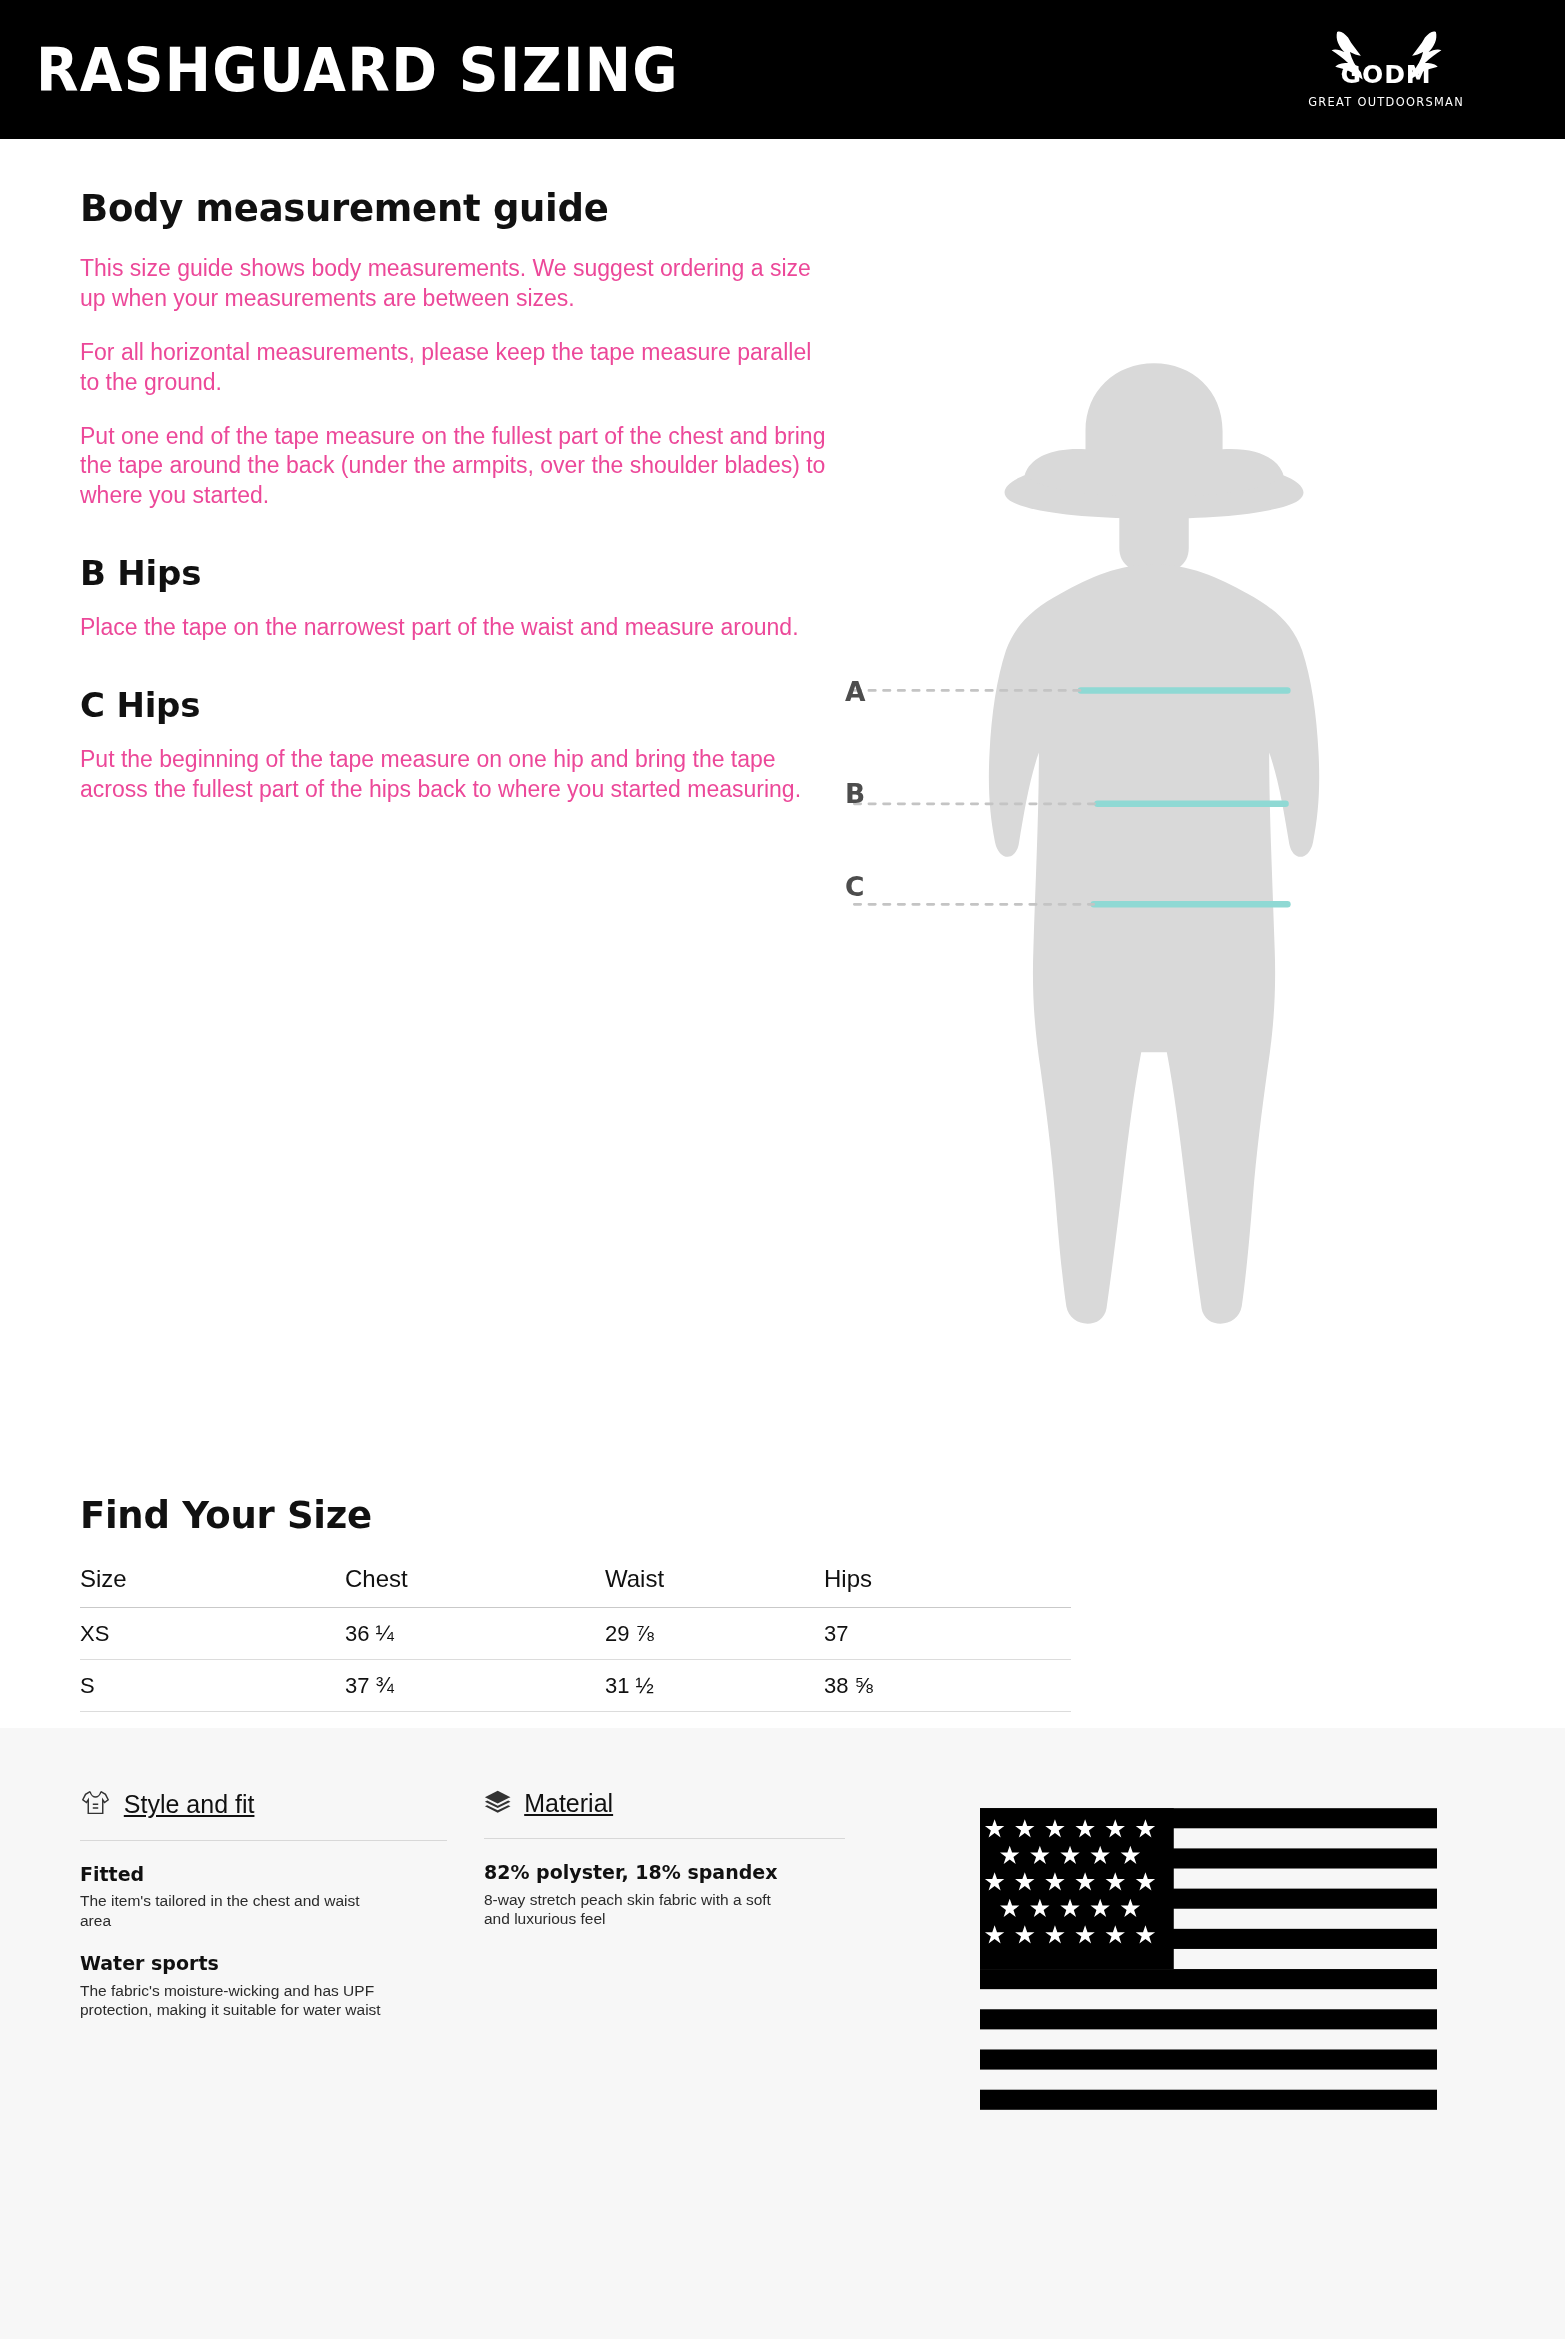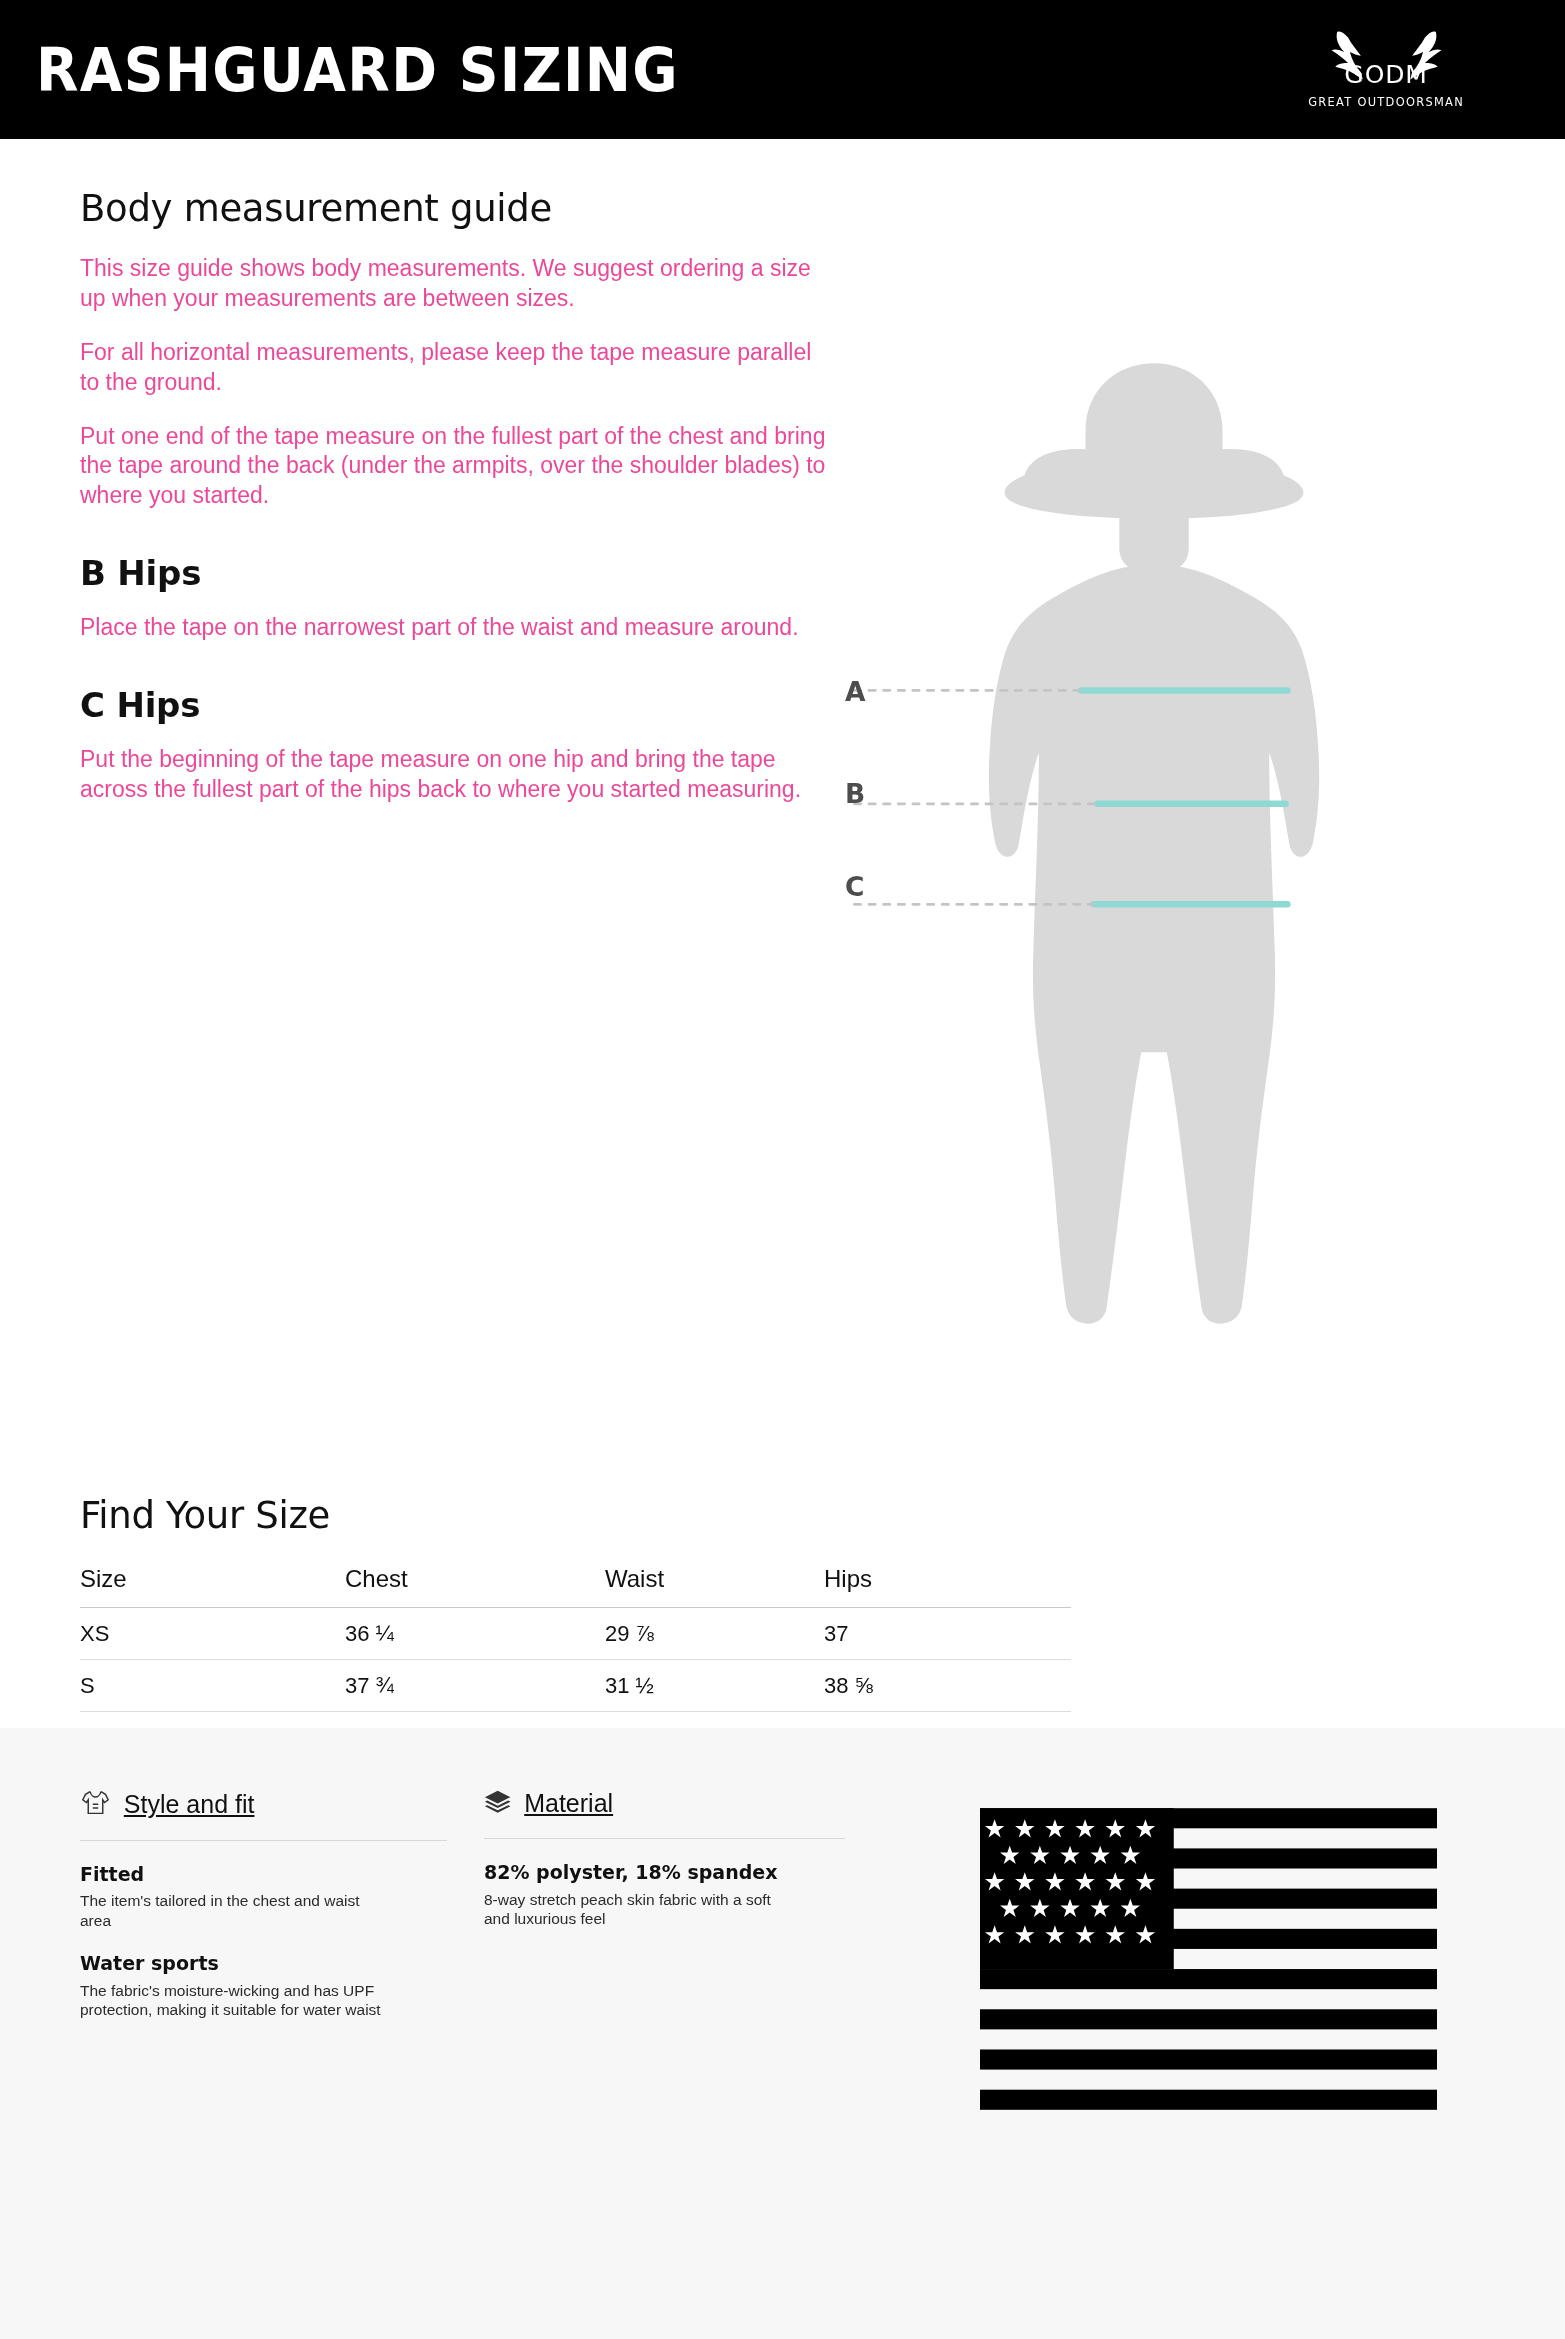--- a/index.html
+++ b/index.html
@@ -37,21 +37,21 @@
   .brand {
     display: flex;
     flex-direction: column;
     align-items: center;
     color: #ffffff;
     padding-right: 16.4px;
   }
   .brand-antlers { display:block; line-height: 0; }
   .brand-name {
     font-family: "DejaVu Sans", sans-serif;
-    font-weight: 400;
+    font-weight: 700;
     font-size: 25px;
     letter-spacing: 0.9px;
     margin-top: -27.4px;
   }
   .brand-sub {
     font-family: "DejaVu Sans", sans-serif;
     font-size: 11.4px;
     letter-spacing: 1.3px;
     margin-top: 6.4px;
   }
@@ -63,21 +63,21 @@
   }
   .content {
     display: flex;
     gap: 0;
   }
   .left-col { width: 786px; padding-top: 48px; }
   .right-col { flex: 1; position: relative; }
 
   h2.section-title {
     font-family: "DejaVu Sans", sans-serif;
-    font-weight: 400;
+    font-weight: 700;
     font-size: 37px;
     margin: 0 0 24px 0;
     letter-spacing: -0.3px;
     color: #111;
   }
   h3.sub-title {
     font-family: "DejaVu Sans", sans-serif;
     font-weight: 700;
     font-size: 34px;
     margin: 42px 0 20px 0;

